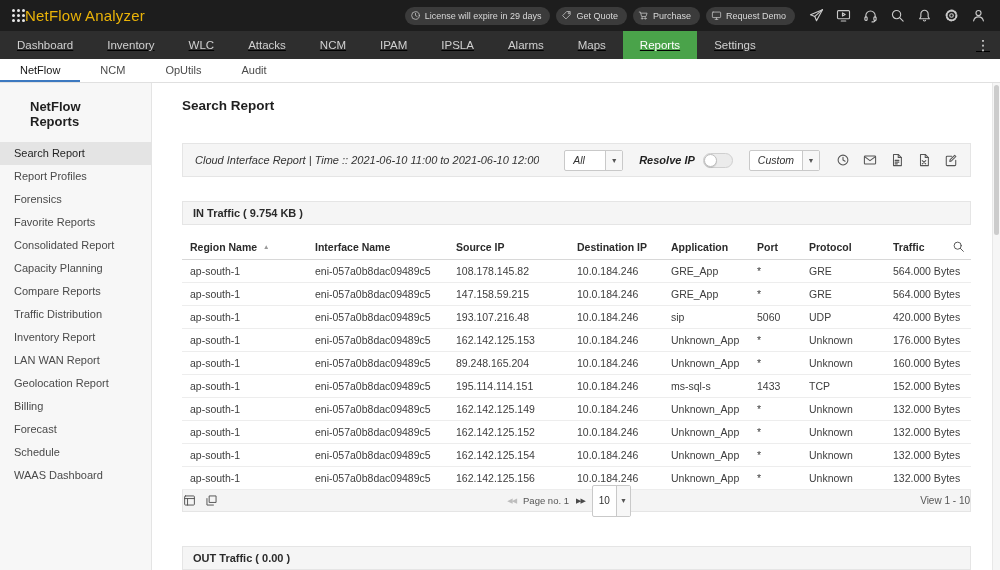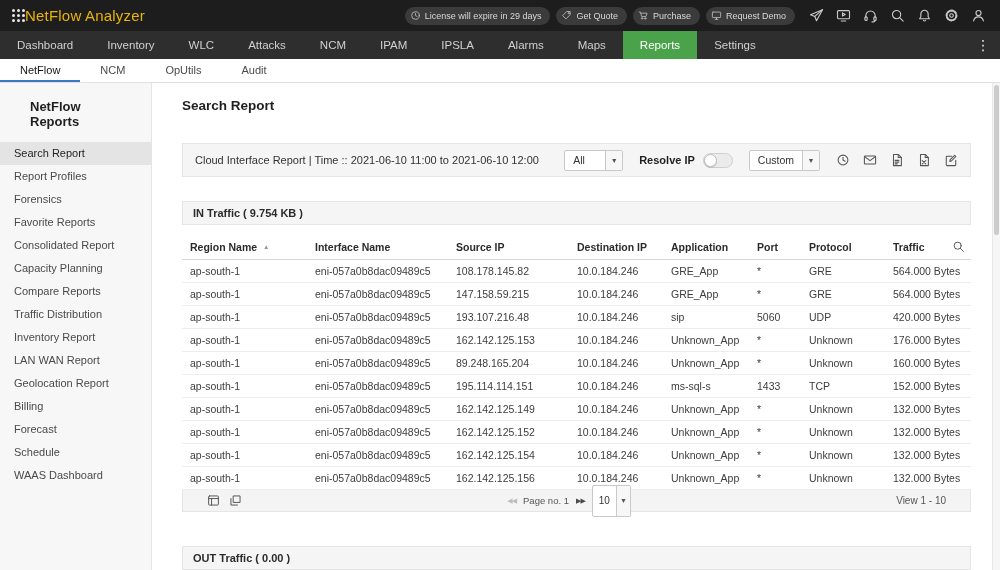--- a/index.html
+++ b/index.html
@@ -14,21 +14,21 @@
   .topbar-right{margin-left:auto;display:flex;align-items:center;gap:6px;}
   .badges{display:flex;align-items:center;gap:6px;}
   .pill{height:18px;background:#3b3b3b;border-radius:9px;display:flex;align-items:center;gap:4px;padding:0 9px 0 5px;font-size:9px;color:#d8d8d8;white-space:nowrap;cursor:pointer;}
   .pill-ic{width:11px;height:11px;color:#bdbdbd;}
   .pill-ic svg{width:11px;height:11px;display:block;}
   .topbar-icons{display:flex;align-items:center;gap:12px;margin-left:8px;padding-right:4px;}
   .icon-btn{width:15px;height:15px;color:#c9c9c9;cursor:pointer;}
   .icon-btn svg{width:15px;height:15px;display:block;}
 
   
-  .mainnav{height:28px;background:var(--nav-bg,#2e2e2e);display:flex;align-items:stretch;}
+  .mainnav{height:28px;background:var(--nav-bg,#2e2e2e);display:flex;align-items:stretch;text-decoration:underline;}
   .nav-items{display:flex;}
   .nav-item{padding:0 17px;line-height:28px;font-size:11.5px;color:#d0d0d0;cursor:pointer;white-space:nowrap;}
   .nav-item.active{background:var(--accent-green,#4aa34a);color:#fff;}
   .kebab{margin-left:auto;color:#e8e8e8;font-size:14px;line-height:28px;padding:0 10px;cursor:pointer;}
 
   
   .subnav{height:24px;border-bottom:1px solid #e0e0e0;display:flex;background:#fff;}
   .subnav-item{padding:0 20px;line-height:23px;font-size:11px;color:#4a4a4a;cursor:pointer;}
   .subnav-item.active{color:#141414;box-shadow:inset 0 -2px 0 var(--tab-underline,#3c79c0);}
 
@@ -37,21 +37,21 @@
   .sidebar{width:152px;background:#f7f7f7;border-right:1px solid #e4e4e4;flex-shrink:0;}
   .sidebar-title{font-size:13px;font-weight:bold;color:#1f1f1f;padding:16px 30px 13px;}
   .sidebar-list{list-style:none;}
   .sidebar-list li{font-size:11px;color:#4a4a4a;line-height:23px;padding:0 14px;cursor:pointer;white-space:nowrap;overflow:hidden;}
   .sidebar-list li.active{background:#e4e4e4;color:#1f1f1f;}
 
   .content{flex:1;padding:0 29px 0 30px;min-width:0;}
   .page-title{font-size:13.5px;font-weight:bold;color:#1f1f1f;margin-top:15px;}
 
   
-  .toolbar{margin-top:30px;height:34px;background:#f5f5f5;border:1px solid #e5e5e5;display:flex;align-items:center;padding:0 12px;gap:10px;}
+  .toolbar{margin-top:30px;height:34px;background:#f5f5f5;border:1px solid #e5e5e5;display:flex;align-items:center;padding:0 12px;gap:10px;font-style:italic;}
   .report-title{font-size:11px;color:#333;white-space:nowrap;overflow:hidden;}
   .toolbar-right{margin-left:auto;display:flex;align-items:center;gap:16px;flex-shrink:0;}
   .select{height:21px;background:#fff;border:1px solid #c9c9c9;border-radius:2px;display:flex;align-items:stretch;cursor:pointer;}
   .select .val{padding:0 8px;font-size:10.5px;color:#333;display:flex;align-items:center;min-width:40px;}
   .select .caret{width:17px;border-left:1px solid #c9c9c9;display:flex;align-items:center;justify-content:center;font-size:7px;color:#555;background:#f7f7f7;}
   .resolve{display:flex;align-items:center;gap:8px;}
   .resolve-label{font-size:11px;color:#1f1f1f;font-weight:bold;}
   .toggle{width:30px;height:15px;border-radius:8px;background:#ebebeb;border:1px solid #cfcfcf;position:relative;cursor:pointer;flex-shrink:0;}
   .toggle-knob{width:13px;height:13px;border-radius:50%;background:#fff;border:1px solid #bdbdbd;position:absolute;top:0;left:0;box-shadow:0 1px 1px rgba(0,0,0,.12);}
   .toolbar-icons{display:flex;align-items:center;gap:13px;}
@@ -65,21 +65,21 @@
   
   .table-wrap{margin-top:10px;}
   table{width:100%;border-collapse:collapse;table-layout:fixed;}
   thead th{font-size:10.5px;font-weight:bold;color:#2b2b2b;text-align:left;padding:6px 8px;border-bottom:1px solid #d8d8d8;position:relative;white-space:nowrap;}
   tbody td{font-size:10.5px;color:#3d3d3d;padding:5px 8px;border-bottom:1px solid #ededed;white-space:nowrap;overflow:hidden;}
   .sort{display:inline-block;font-size:6.5px;color:#9a9a9a;margin-left:6px;vertical-align:2px;cursor:pointer;}
   .th-search{position:absolute;right:6px;top:5px;width:13px;height:13px;color:#555;cursor:pointer;}
   .th-search svg{width:13px;height:13px;display:block;}
 
   
-  .pagination{height:22px;background:#f4f4f4;border:1px solid #e5e5e5;border-top:none;display:flex;align-items:center;padding:0 24px;}
+  .pagination{height:22px;background:#f4f4f4;border:1px solid #e5e5e5;border-top:none;display:flex;align-items:center;padding:0 0;}
   .pg-left{display:flex;align-items:center;gap:9px;}
   .pg-icon{width:13px;height:13px;color:#555;cursor:pointer;}
   .pg-icon svg{width:13px;height:13px;display:block;}
   .pg-spacer{flex:1;}
   .pg-center{display:flex;align-items:center;gap:7px;}
   .pg-prev{font-size:7px;color:#bdbdbd;letter-spacing:-1px;}
   .pg-next{font-size:7px;color:#4a4a4a;letter-spacing:-1px;cursor:pointer;}
   .pg-label{font-size:9.5px;color:#555;}
   .select.small{height:32px;}
   .select.small .val{padding:0 6px;min-width:18px;font-size:10px;}

